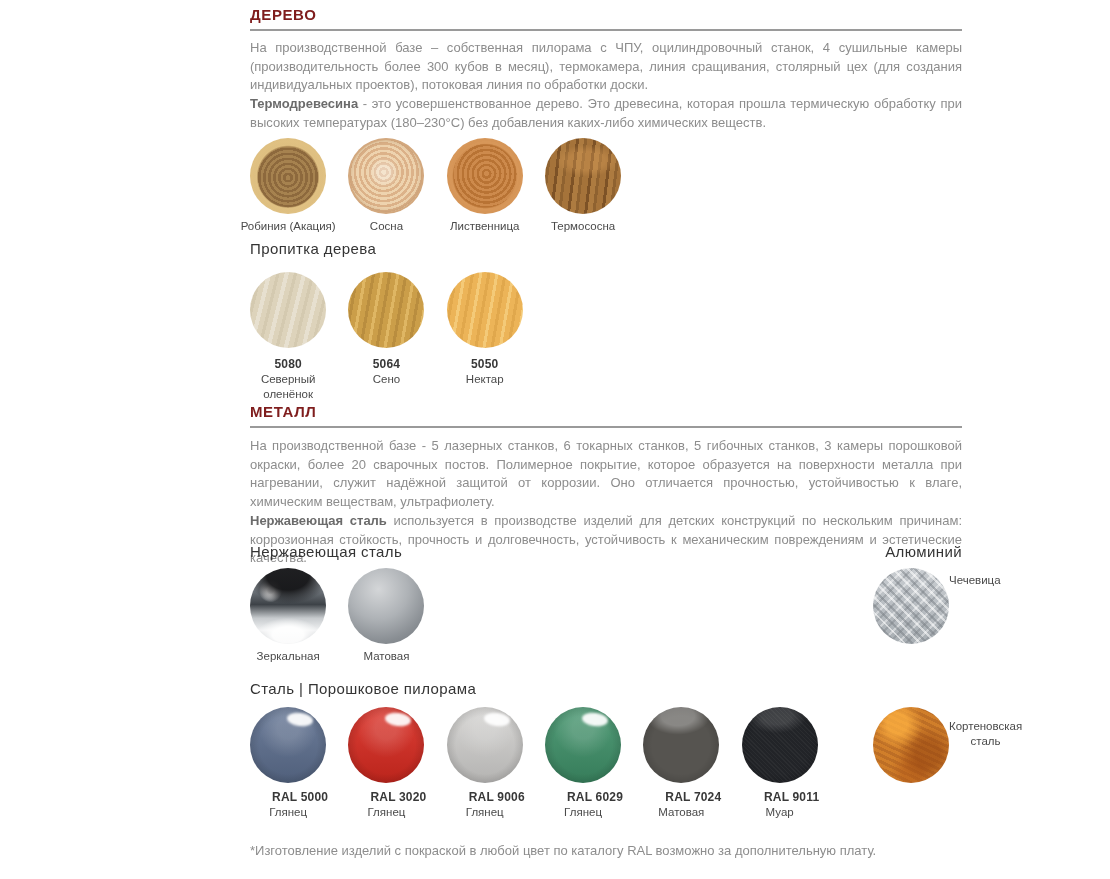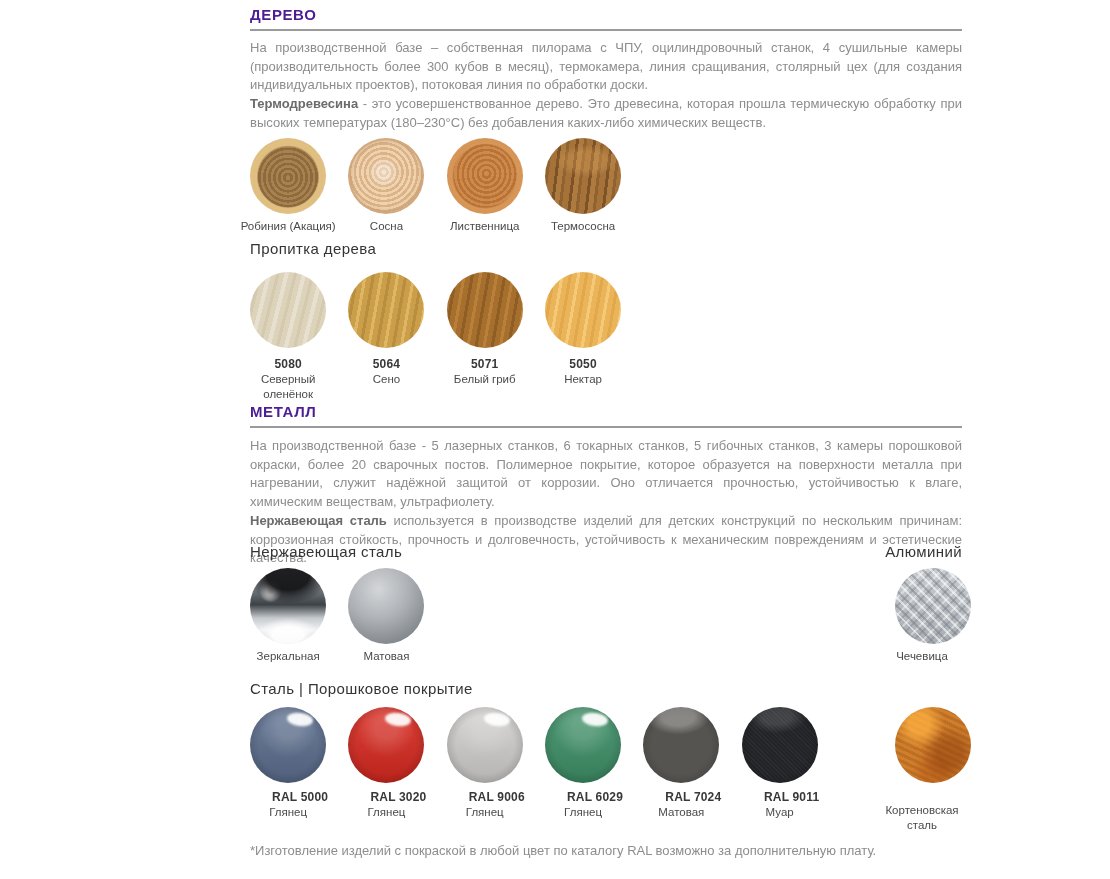--- a/index.html
+++ b/index.html
@@ -1,35 +1,35 @@
 <!DOCTYPE html>
 <html><head>
 <meta charset="utf-8">
 <style>
   html,body{margin:0;padding:0;background:#ffffff;}
   .page{position:relative;width:1110px;height:879px;background:#ffffff;overflow:hidden;
         font-family:"Liberation Sans", sans-serif;}
 
   
   .sec-title{position:absolute;left:250px;margin:0;font-size:15px;font-weight:700;
-             color:#4c1d95;letter-spacing:.6px;}
+             color:#7f1d1d;letter-spacing:.6px;}
   .rule{position:absolute;left:250px;width:712px;height:2px;background:#9a9a9a;}
   .sub-title{position:absolute;margin:0;font-size:15px;font-weight:400;color:#343434;
              letter-spacing:.4px;}
 
   
   .body{position:absolute;left:250px;width:712px;margin:0;font-size:13px;
         line-height:18.7px;color:#8d8d8d;text-align:justify;}
   .body .blk{display:block;}
   .lead{font-weight:700;color:#6b6b6b;}
 
   
   .row{position:absolute;left:239px;display:flex;}
   .cell{flex:0 0 auto;width:98.3px;display:flex;flex-direction:column;align-items:center;}
-  .cell-single{position:absolute;left:873px;width:98px;display:flex;flex-direction:column;align-items:flex-end;}
+  .cell-single{position:absolute;left:873px;width:98px;display:flex;align-items:flex-start;}
   .circle{flex:0 0 auto;width:76px;height:76px;border-radius:50%;position:relative;}
   .slabel{margin-top:5px;font-size:11.5px;line-height:1.32;color:#4a4a4a;text-align:center;width:98px;}
   .slabel.wide{width:112px;margin-left:-7px;margin-right:-7px;}
   .scode{margin-top:8px;font-size:12px;font-weight:700;color:#383838;letter-spacing:.2px;text-align:center;}
   .sname{margin-top:1px;font-size:11.5px;line-height:1.3;color:#4a4a4a;text-align:center;width:104px;}
   .gap9 .scode{margin-top:9px;}
   .gap7 .scode{margin-top:7px;margin-left:24px;}
 
   
   .c-sosna{background:
@@ -126,25 +126,20 @@
       <div class="circle tint t-5080" style="--c: #ddd3bb;"></div>
       <div class="scode">5080</div>
       <div class="sname">Северный оленёнок</div>
     </div>
     <div class="cell">
       <div class="circle tint t-5064" style="--c: #cb9e49;"></div>
       <div class="scode">5064</div>
       <div class="sname">Сено</div>
     </div>
     <div class="cell">
-      <div class="circle tint t-5071" style="--c: #a76f2d;"></div>
-      <div class="scode">5071</div>
-      <div class="sname">Белый гриб</div>
-    </div>
-    <div class="cell">
       <div class="circle tint t-5050" style="--c: #ecb458;"></div>
       <div class="scode">5050</div>
       <div class="sname">Нектар</div>
     </div>
   </div>
 
   <h2 class="sec-title" style="top:403px">МЕТАЛЛ</h2>
   <div class="rule" style="top:426px"></div>
 
   <p class="body" style="top:437px">
@@ -164,21 +159,21 @@
       <div class="circle c-matte"></div>
       <div class="slabel">Матовая</div>
     </div>
   </div>
 
   <div class="cell-single" style="top:568px">
     <div class="circle c-plate"></div>
     <div class="slabel">Чечевица</div>
   </div>
 
-  <h3 class="sub-title" style="left:250px;top:680px">Сталь | Порошковое покрытие</h3>
+  <h3 class="sub-title" style="left:250px;top:680px">Сталь | Порошковое пилорама</h3>
 
   <div class="row gap7" style="top:707px">
     <div class="cell">
       <div class="circle p-sphere fin-gloss" style="--c: #5d6f8f;"></div>
       <div class="scode">RAL 5000</div>
       <div class="sname">Глянец</div>
     </div>
     <div class="cell">
       <div class="circle p-sphere fin-gloss" style="--c: #d92a20;"></div>
       <div class="scode">RAL 3020</div>
@@ -201,18 +196,18 @@
     </div>
     <div class="cell">
       <div class="circle p-sphere fin-muar" style="--c: #222428;"></div>
       <div class="scode">RAL 9011</div>
       <div class="sname">Муар</div>
     </div>
   </div>
 
   <div class="cell-single" style="top:707px">
     <div class="circle c-corten" style="--c: #c5782a;"></div>
-    <div class="slabel" style="margin-top:20px">Кортеновская сталь</div>
+    <div class="slabel" style="margin-top:12px">Кортеновская сталь</div>
   </div>
 
   <p class="footnote" style="top:843px">*Изготовление изделий с покраской в любой цвет по каталогу RAL возможно за дополнительную плату.</p>
 
 </div>
 
 </body></html>

